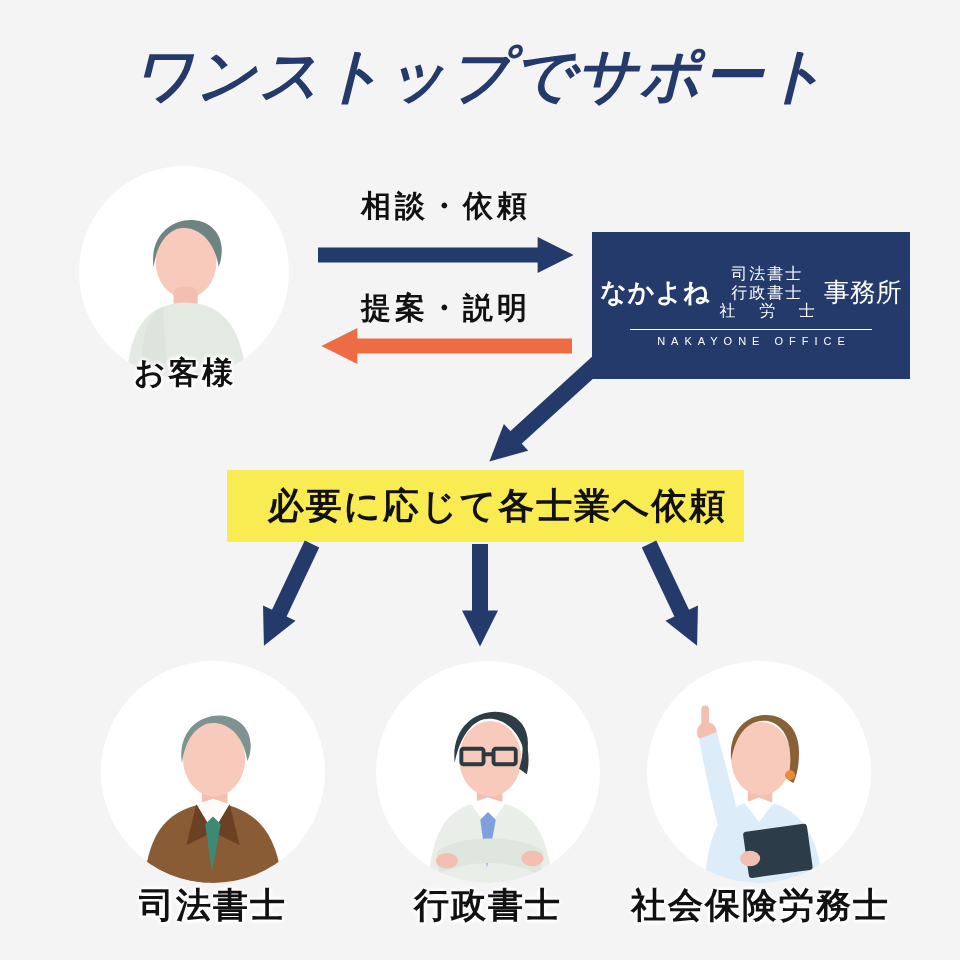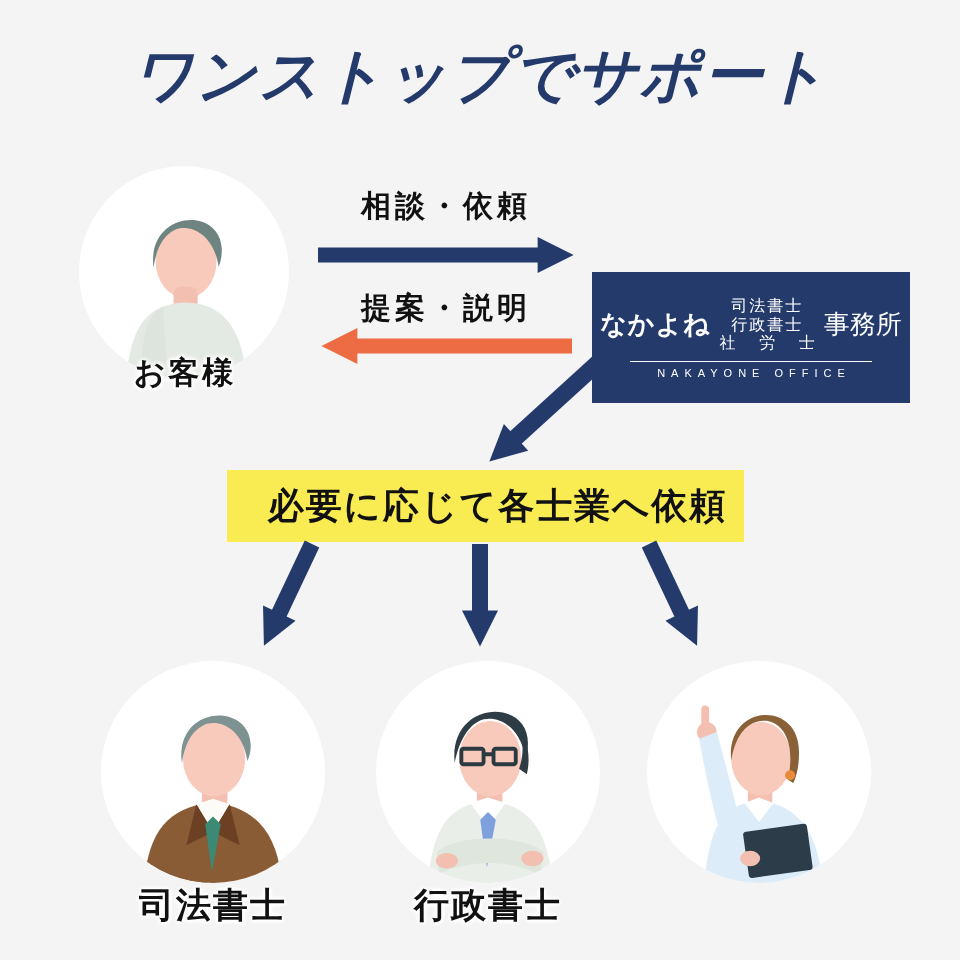--- a/index.html
+++ b/index.html
@@ -46,25 +46,24 @@
   
   .flow-label{
     position:absolute;text-align:center;color:#111111;font-weight:900;
     font-size:30px;letter-spacing:4px;width:260px;left:316px;
   }
   .flow-request{top:186px;}
   .flow-proposal{top:288px;}
 
   
   .office-card{
-    position:absolute;left:592px;top:232px;width:318px;height:131px;
+    position:absolute;left:592px;top:232px;width:318px;height:147px;
     background:#243a6b;color:#ffffff;
     display:flex;flex-direction:column;align-items:center;justify-content:center;
     font-family:"DejaVu Serif","Liberation Serif",serif;
-    margin-top:40px;
   }
   .office-row{display:flex;align-items:center;gap:9px;}
   .office-name-left{font-size:26px;font-weight:bold;letter-spacing:1px;white-space:nowrap;}
   .office-services{display:flex;flex-direction:column;align-items:center;line-height:1.22;}
   .office-service{font-size:16px;letter-spacing:2px;white-space:nowrap;}
   .office-service-last{letter-spacing:7px;margin-right:-7px;font-family:Liberation Mono, monospace;}
   .office-name-right{font-size:26px;font-weight:normal;white-space:nowrap;}
   .office-divider{width:242px;border-top:1px solid #ffffff;margin-top:7px;}
   .office-subtitle{
     font-family:"Liberation Sans","DejaVu Sans",sans-serif;
@@ -166,20 +165,21 @@
       <rect x="88" y="150" width="58" height="42" rx="3" fill="#2c3c49" transform="rotate(-8 117 171)"></rect>
       <ellipse cx="92" cy="178" rx="9" ry="7" fill="#f3bfb0"></ellipse>
       <ellipse cx="102" cy="88" rx="27" ry="33" fill="#f8cabb"></ellipse>
       <path d="M75,90 C69,38 138,34 136,84 C136,95 134,103 131,110 L126,107 C132,80 126,58 108,54 C88,52 78,70 75,90 Z" fill="#8a6137"></path>
       <circle cx="128" cy="103" r="4.5" fill="#e98b3a"></circle>
     </svg>
   </div>
 
   <div class="halo-label prof-label label-shiho">司法書士</div>
   <div class="halo-label prof-label label-gyosei">行政書士</div>
+  <div class="halo-label prof-label label-sharoshi">社会保険労務士</div>
 
   <svg class="arrows-overlay" width="960" height="960" viewBox="0 0 960 960">
     <defs>
       <marker id="mNavy" viewBox="0 0 10 10" refX="1.5" refY="5" markerWidth="38" markerHeight="36" markerUnits="userSpaceOnUse" orient="auto">
         <path d="M0,0 L10,5 L0,10 Z" fill="#243a6b"></path>
       </marker>
       <marker id="mOrange" viewBox="0 0 10 10" refX="1.5" refY="5" markerWidth="38" markerHeight="36" markerUnits="userSpaceOnUse" orient="auto">
         <path d="M0,0 L10,5 L0,10 Z" fill="#ed6c44"></path>
       </marker>
     </defs>

